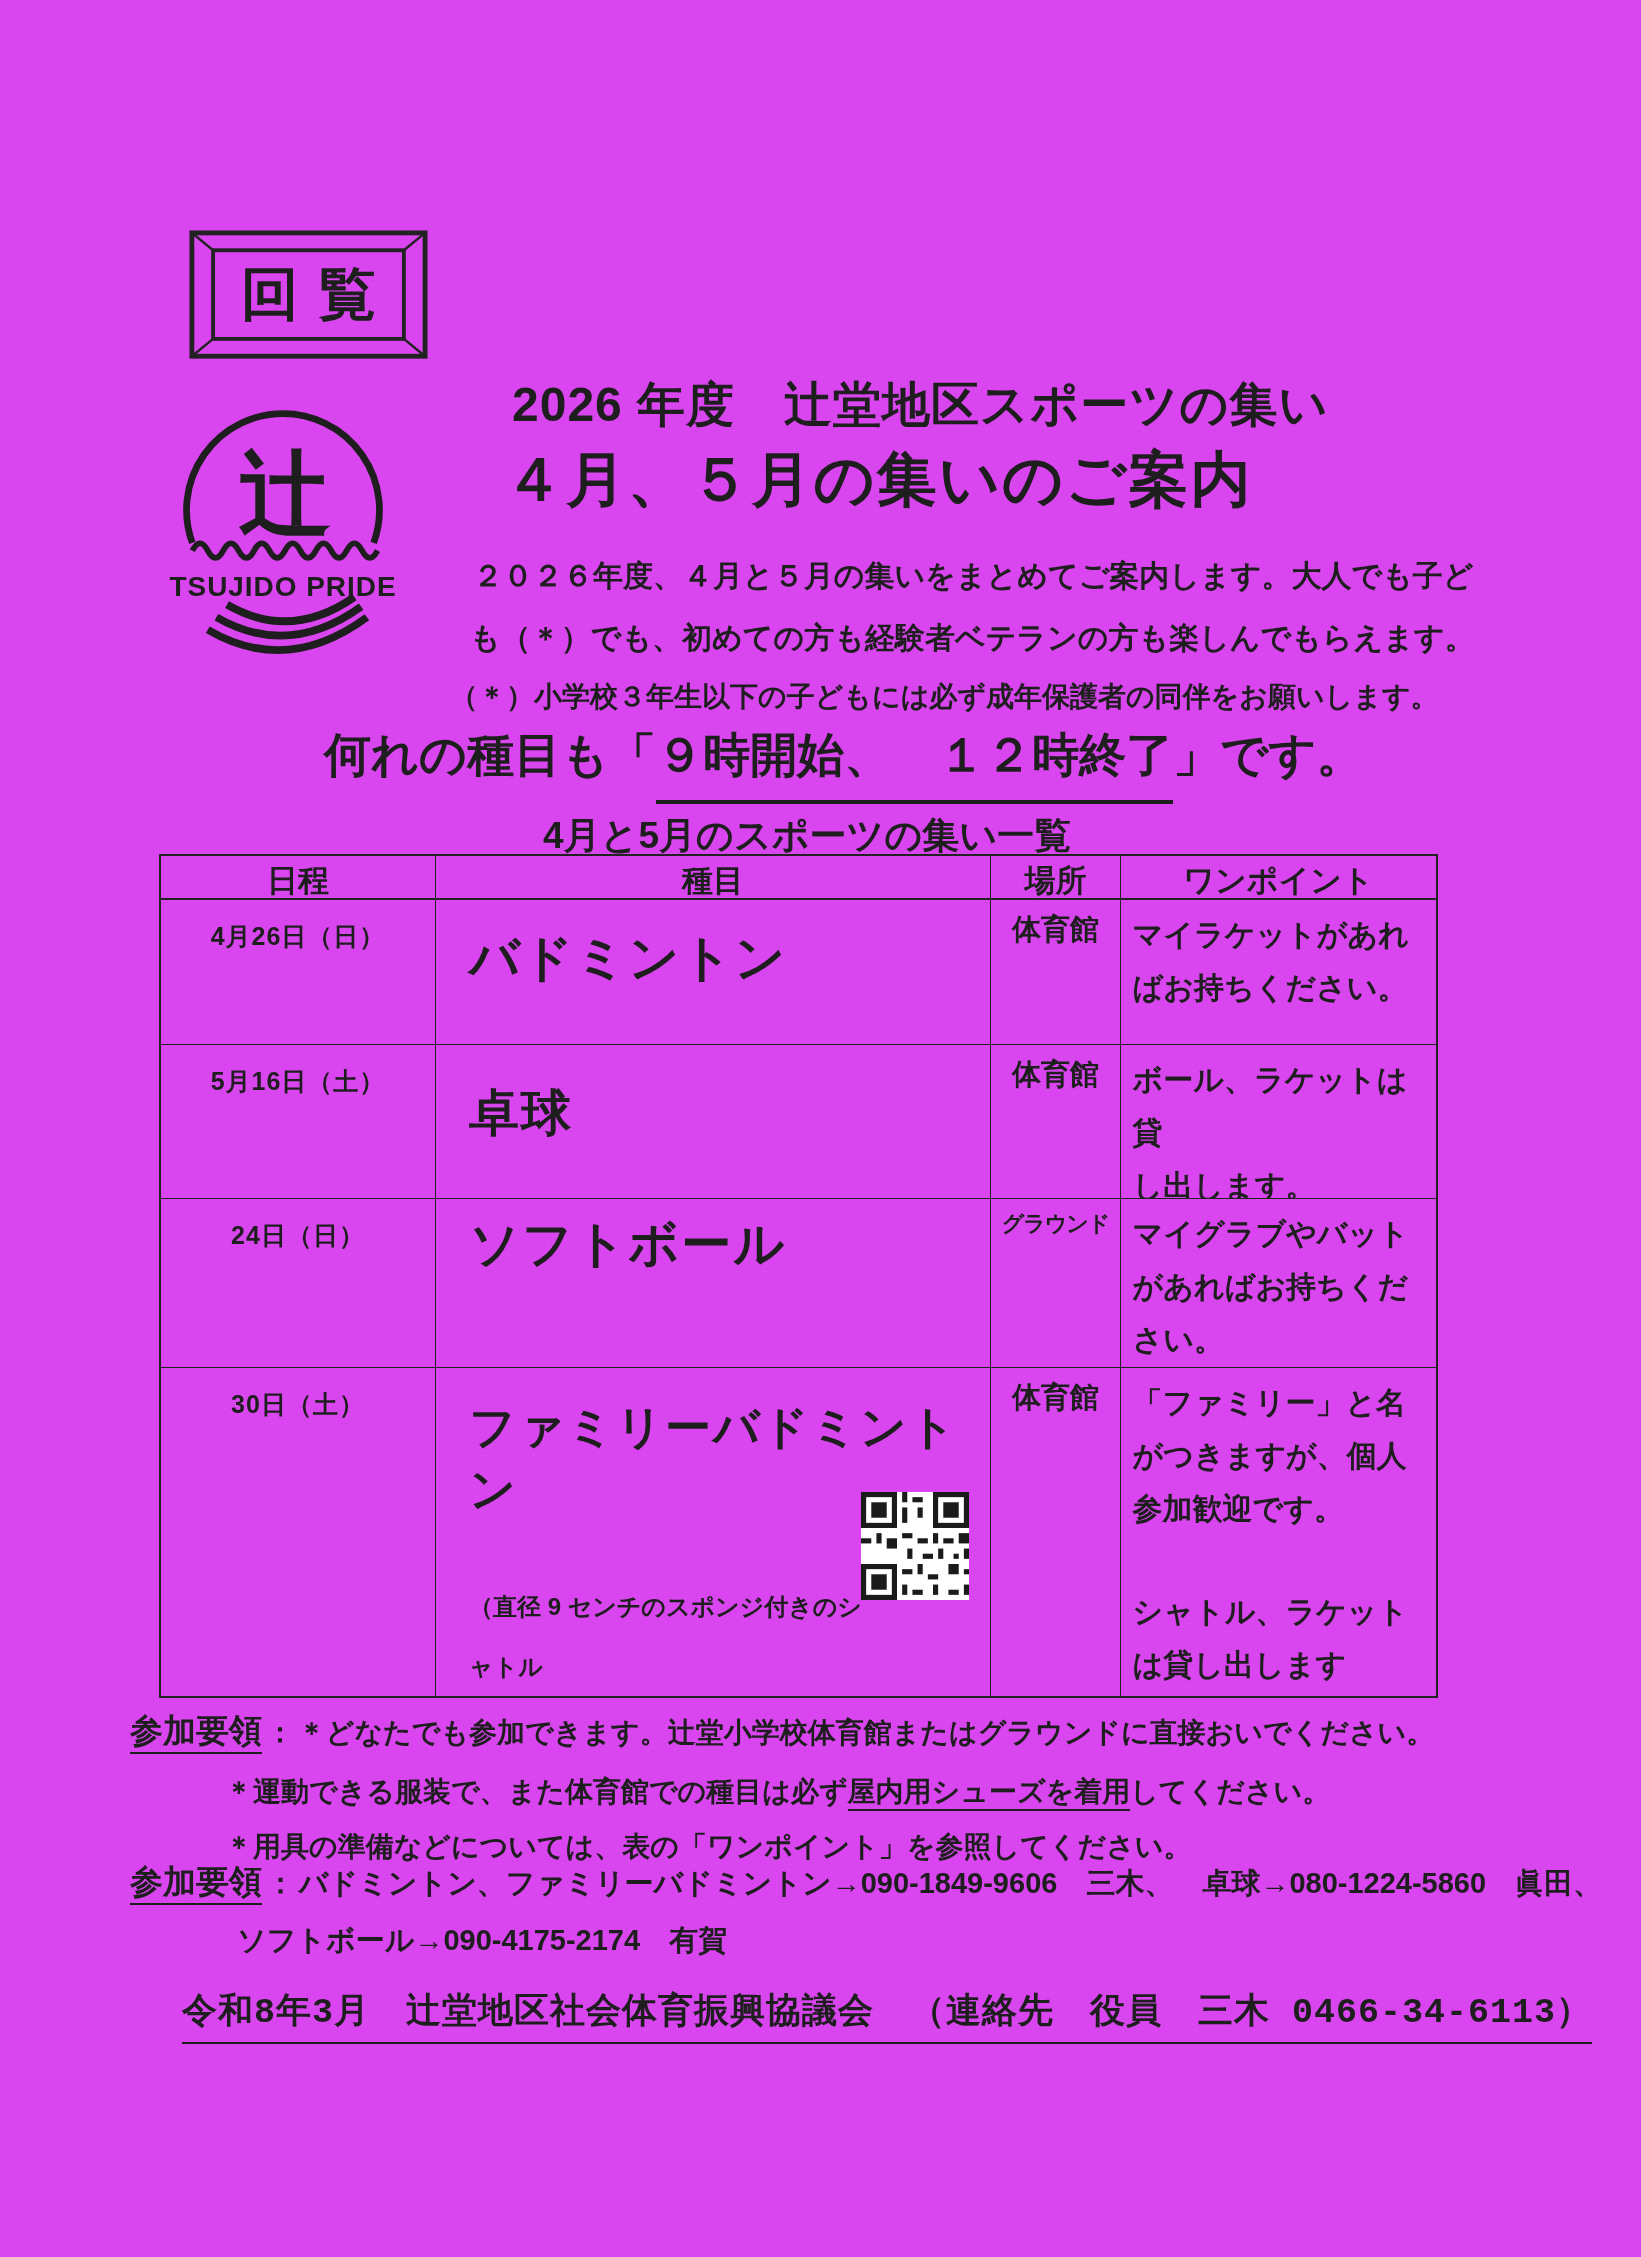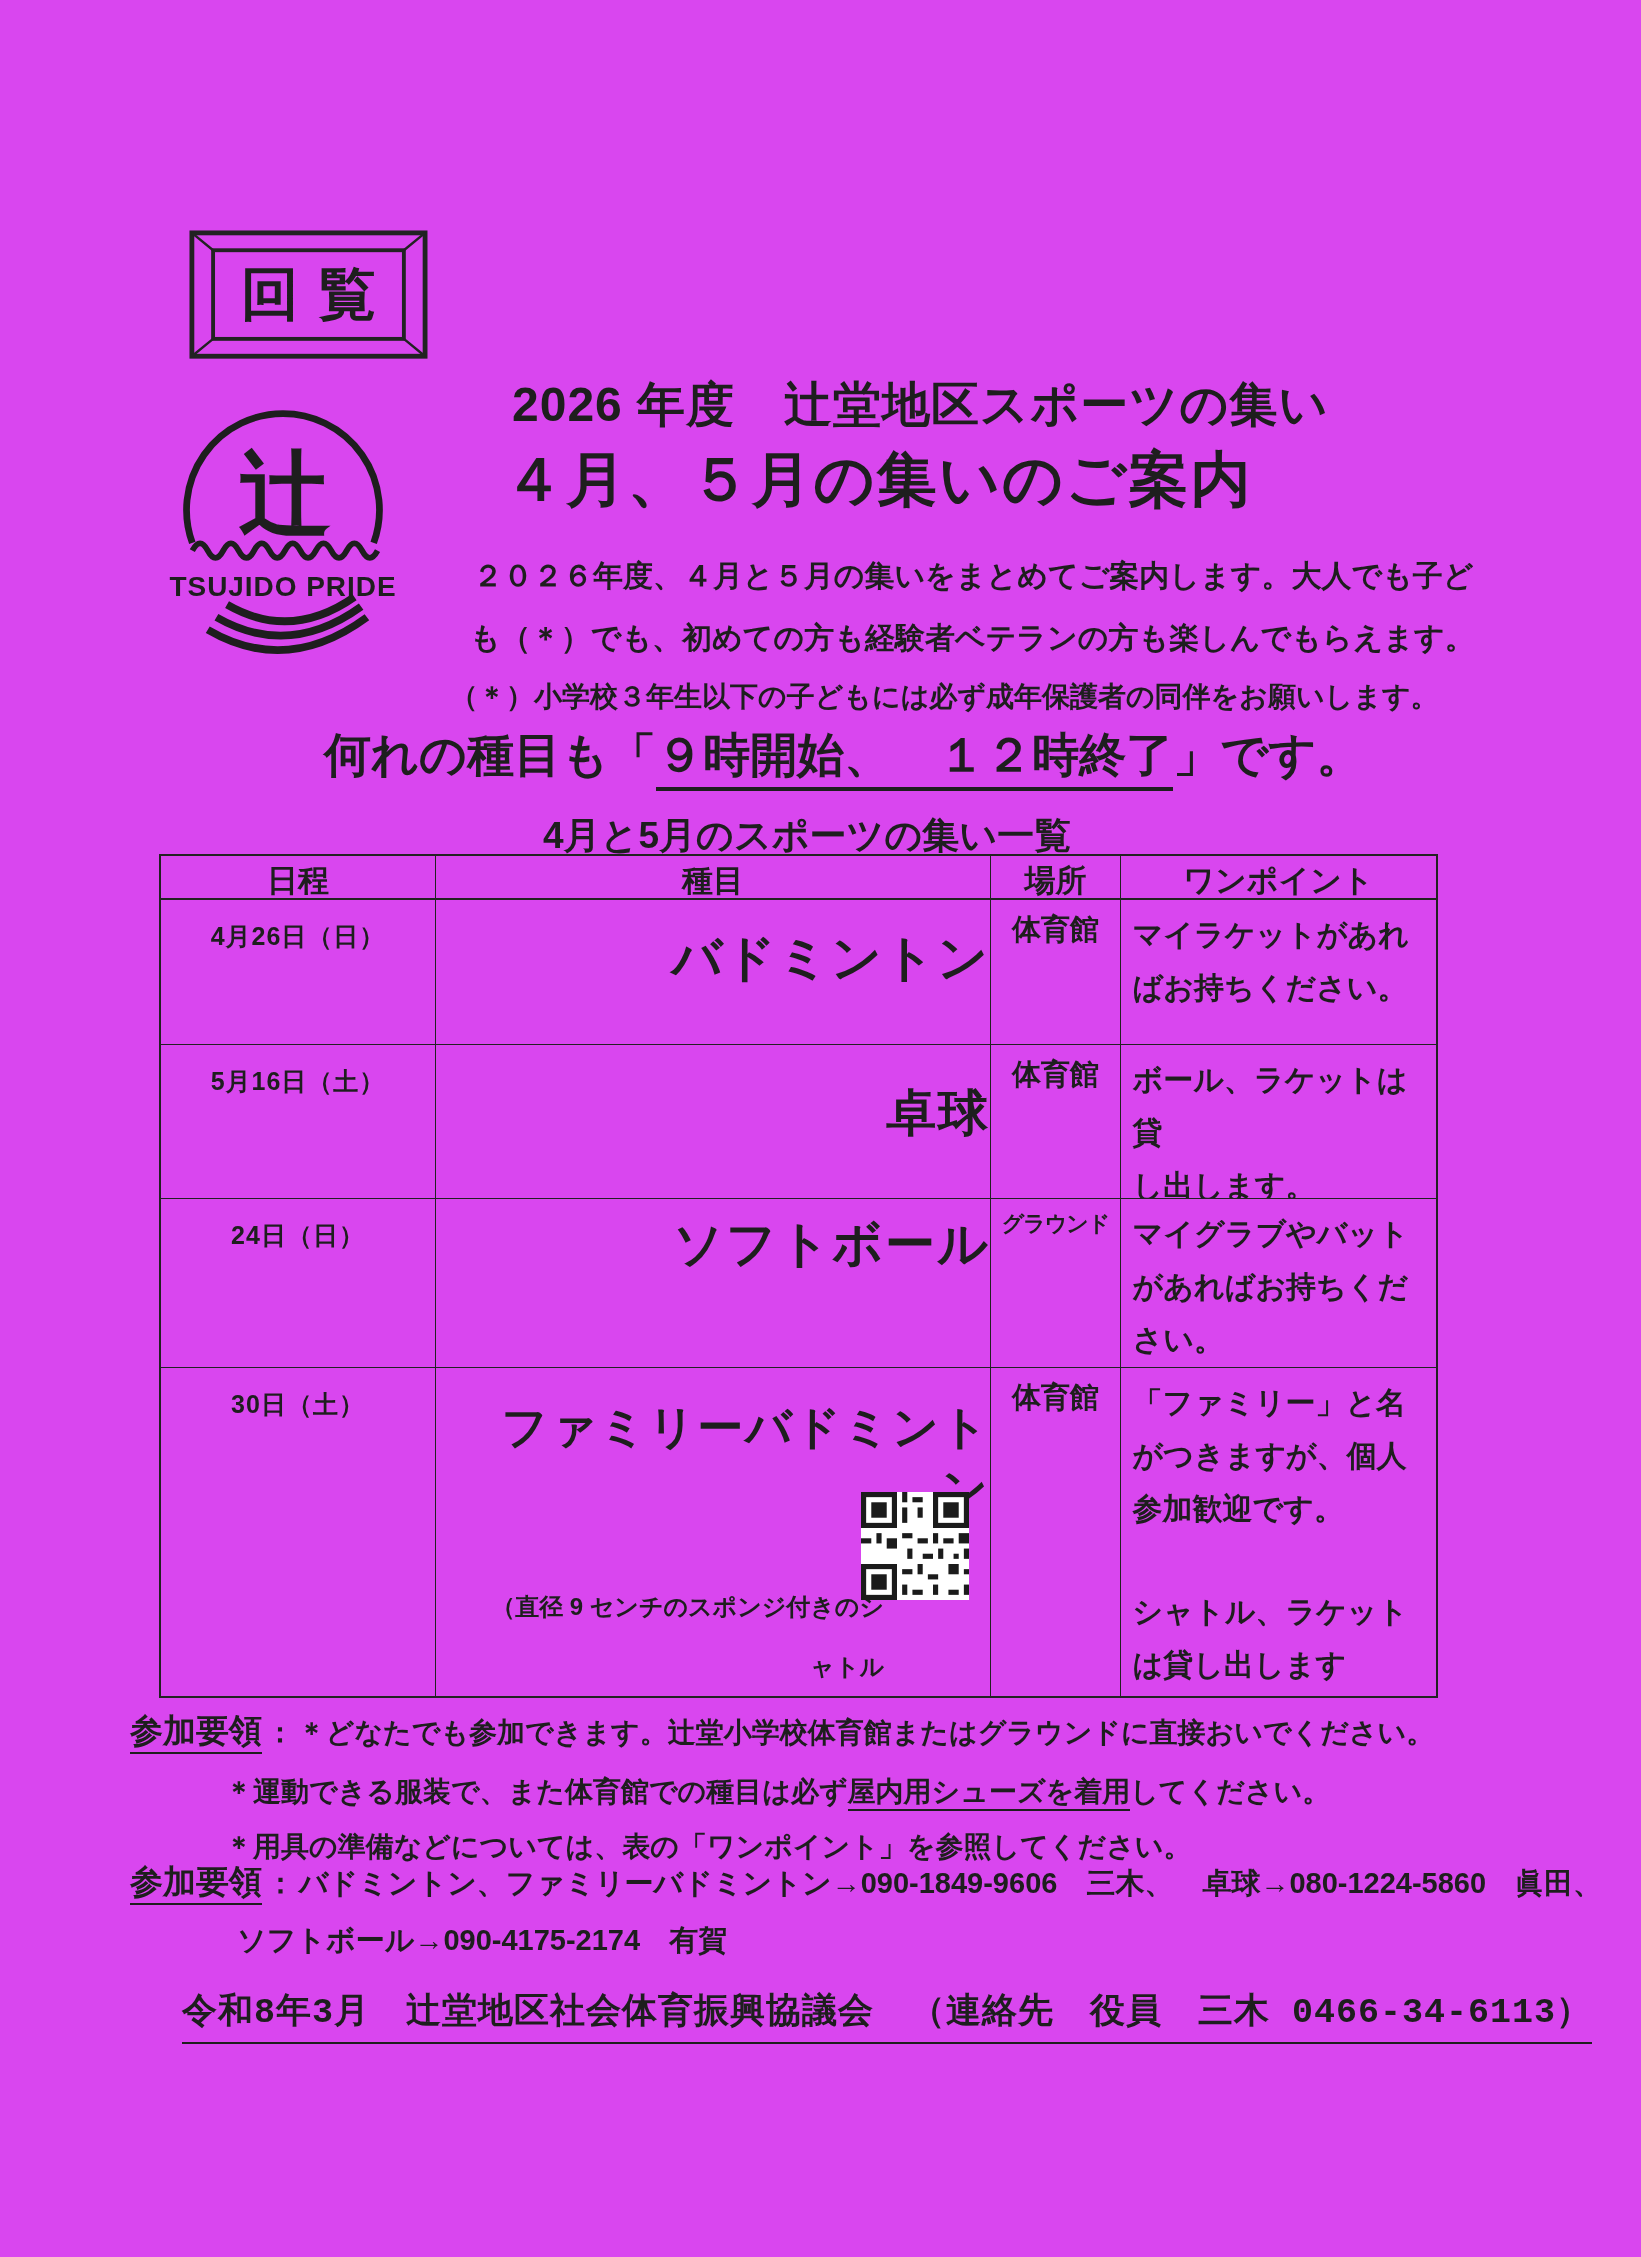--- a/index.html
+++ b/index.html
@@ -29,37 +29,37 @@
   .logo-word  { font-size:29px; font-weight:bold; letter-spacing:1px; font-family:"Liberation Sans",sans-serif; }
 
   
   .title1 { position:absolute; left:512px; top:373px; font-size:48px; font-weight:bold; letter-spacing:1px; }
   .title2 { position:absolute; left:504px; top:440px; font-size:60px; font-weight:bold; letter-spacing:1.9px; }
   .intro  { position:absolute; font-weight:bold; letter-spacing:0; white-space:nowrap; }
   .i1 { left:473px; top:556px; font-size:30px; }
   .i2 { left:470px; top:618px; font-size:30px; }
   .i3 { left:450px; top:678px; font-size:28px; }
   .time { position:absolute; left:324px; top:724px; font-size:47px; font-weight:bold; white-space:nowrap; }
-  .u-thick { border-bottom:4.8px solid #1e1e1e; padding-bottom:6px; }
+  .u-thick { border-bottom:4.8px solid #1e1e1e; padding-bottom:19px; }
   .caption { position:absolute; left:543px; top:811px; font-size:37px; font-weight:bold; }
 
   
   .table {
     position:absolute; left:159px; top:854px; width:1279px; height:844px;
     display:grid;
     grid-template-columns:275px 555px 130px 1fr;
     grid-template-rows:44px 145px 154px 169px 1fr;
     border:2.9px solid #222;
   }
   .c { border-right:1.9px solid #222; border-bottom:1.9px solid #222; font-weight:bold; overflow:hidden; }
   .c.last { border-right:none; }
   .c.bot  { border-bottom:none; }
   .hd { font-size:31px; text-align:center; padding-top:3.9px; border-bottom:2.9px solid #222; }
   .date  { font-size:25px; text-align:center; padding-top:20px; letter-spacing:1px; }
-  .event { font-size:50px; padding:25px 0 0 33px; letter-spacing:1.9px; position:relative;text-align:right; }
+  .event { font-size:50px; padding:25px 0 0 33px; letter-spacing:1.9px; position:relative; }
   .event.r2 { padding-top:35px; }
   .event.r3 { padding-top:11.6px; }
   .event.r4 { font-size:46px; padding-top:29px; }
   .place { font-size:29px; text-align:center; padding-top:9.7px; }
   .place.narrow { font-size:22px; letter-spacing:-1px; }
   .note  { font-size:30px; line-height:53px; padding:7.7px 3.9px 0 11.6px; letter-spacing:0; }
   .note-gap { height:50px; }
   .event-detail { margin-top:56px; font-size:24px; letter-spacing:0; line-height:60px; width:415px; font-weight:bold; }
   .qr { position:absolute; right:21px; top:124px; width:108px; height:108px; }
 

